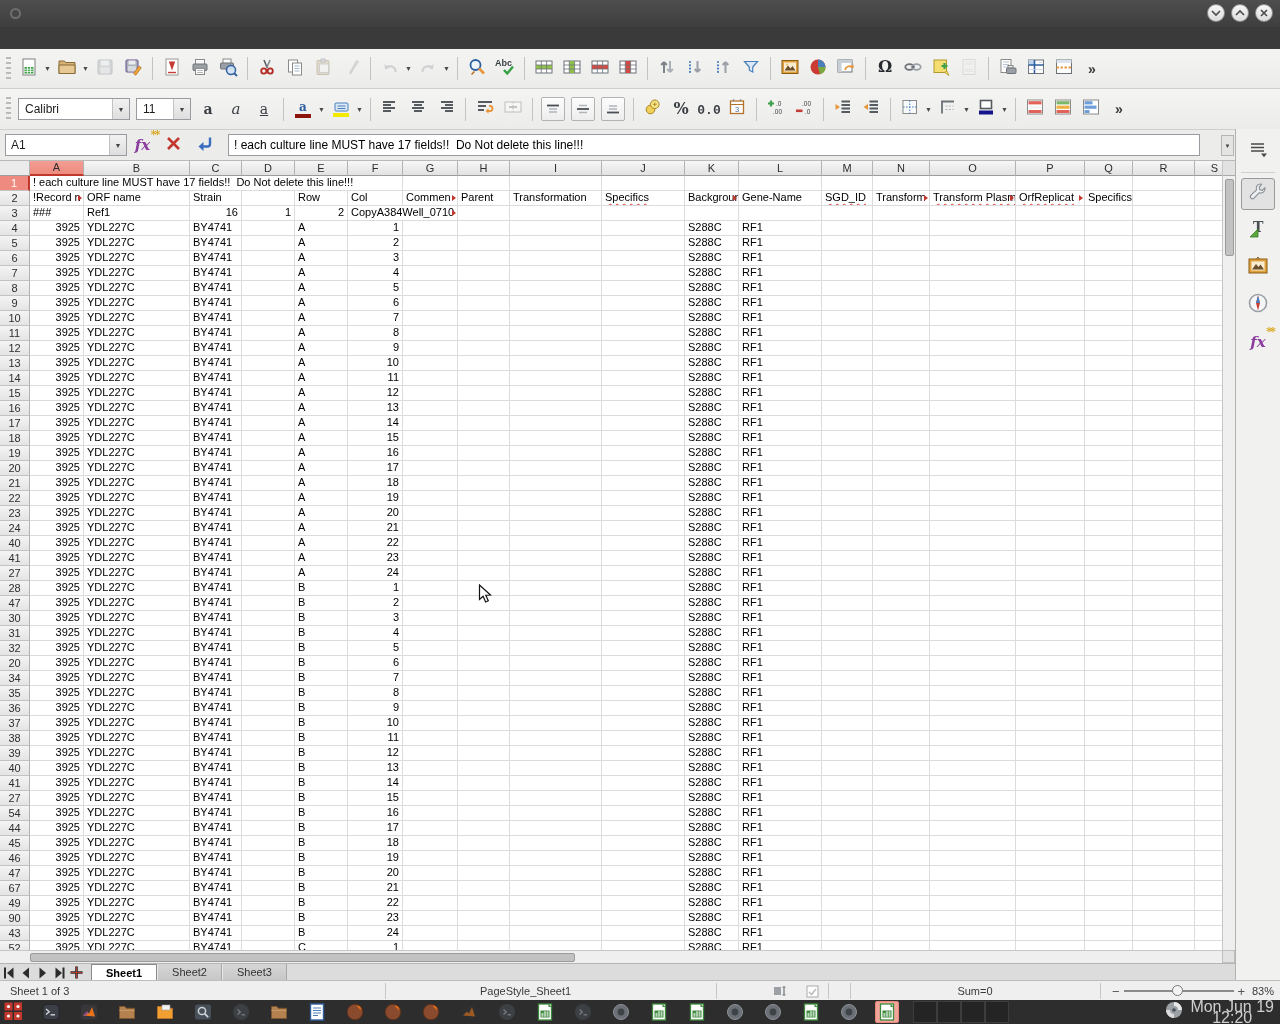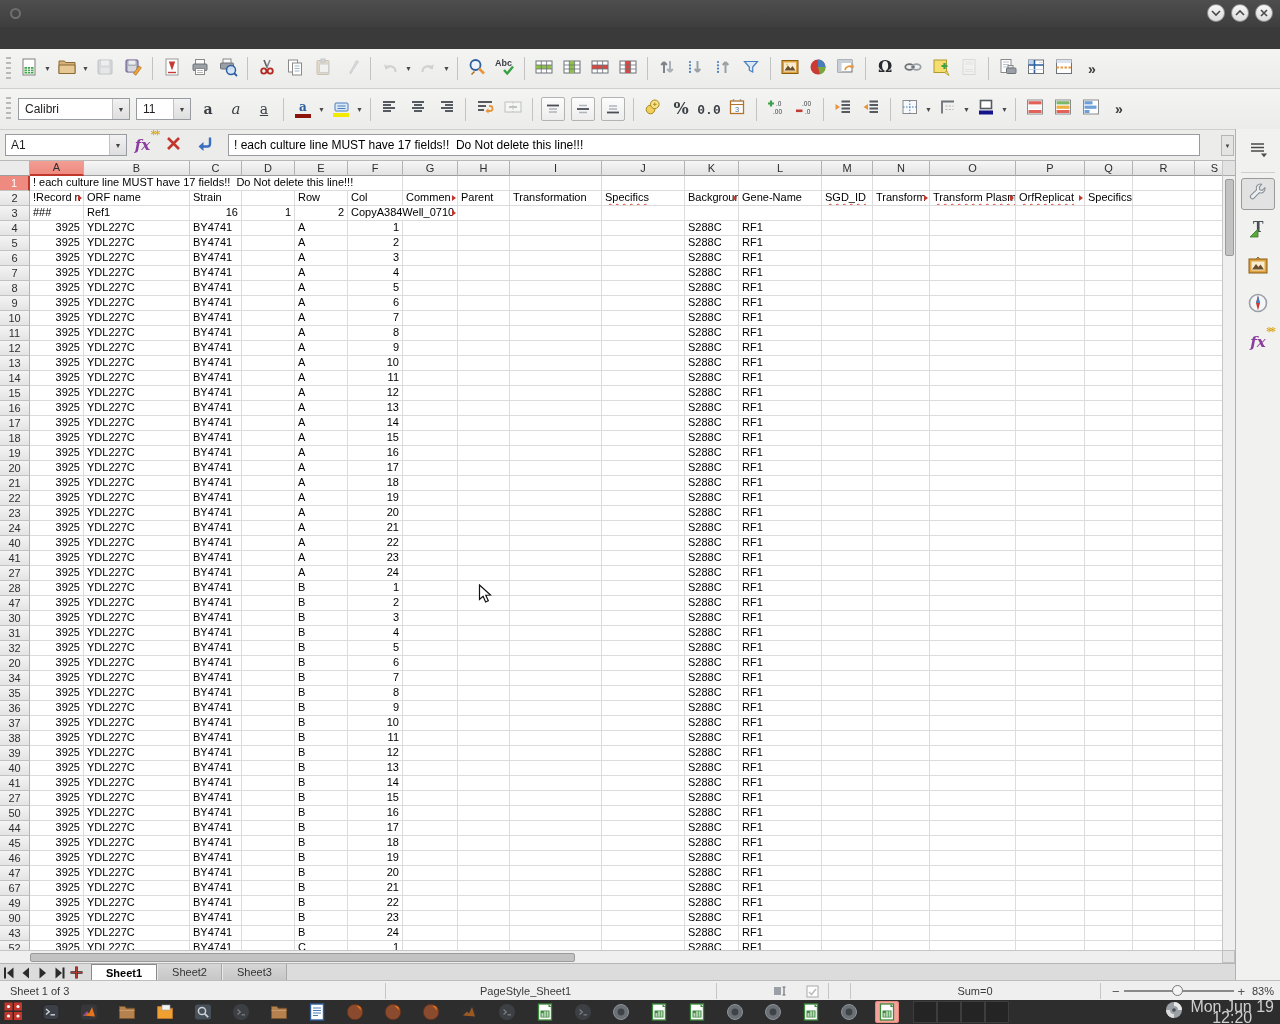--- a/index.html
+++ b/index.html
@@ -1585,21 +1585,21 @@
         <div class="cell" style="width:83px">RF1</div>
         <div class="cell" style="width:51px"></div>
         <div class="cell" style="width:57px"></div>
         <div class="cell" style="width:86px"></div>
         <div class="cell" style="width:69px"></div>
         <div class="cell" style="width:48px"></div>
         <div class="cell" style="width:62px"></div>
         <div class="cell" style="width:40px"></div>
       </div>
       <div class="grow">
-        <div class="rhdr">50</div>
+        <div class="rhdr">54</div>
         <div class="cell num" style="width:54px">3925</div>
         <div class="cell" style="width:106px">YDL227C</div>
         <div class="cell" style="width:52px">BY4741</div>
         <div class="cell" style="width:53px"></div>
         <div class="cell" style="width:53px">B</div>
         <div class="cell num" style="width:55px">16</div>
         <div class="cell" style="width:55px"></div>
         <div class="cell" style="width:52px"></div>
         <div class="cell" style="width:92px"></div>
         <div class="cell" style="width:83px"></div>

